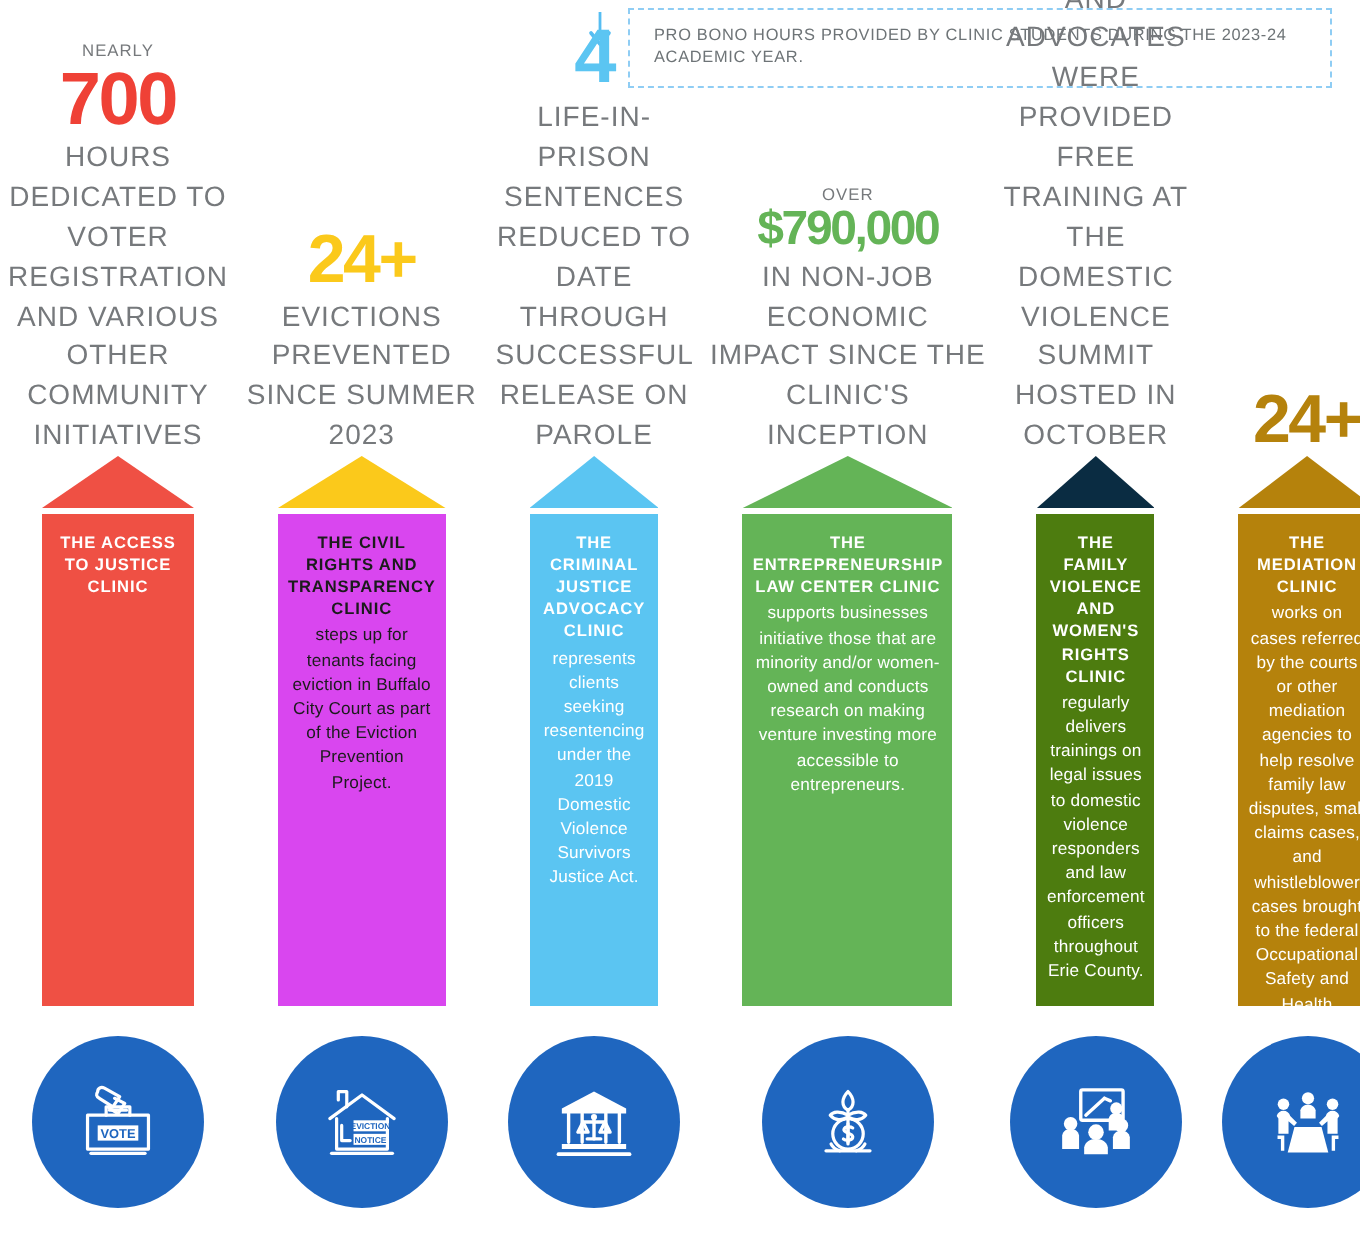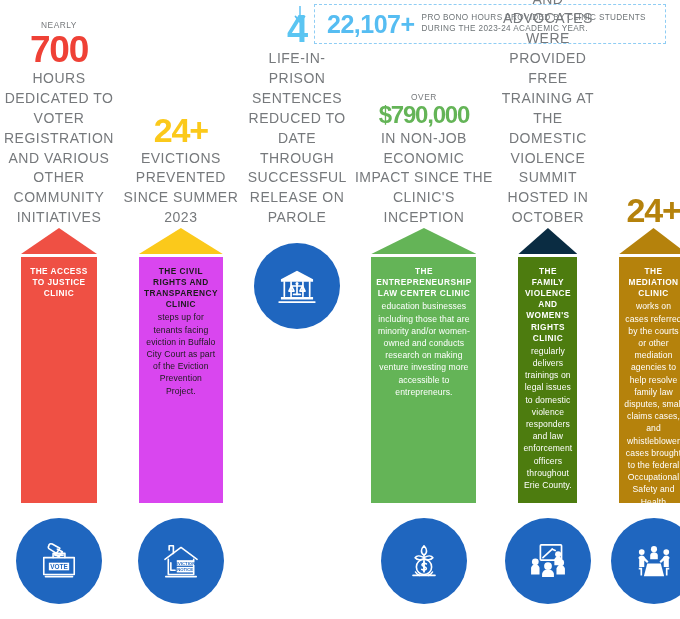--- a/index.html
+++ b/index.html
@@ -102,21 +102,20 @@
 <body>
 
 <div id="page">
 
   <svg class="down-chevron" viewBox="0 0 16 22">
     <path d="M8 1 L8 15" stroke="#56bdf2" stroke-width="1.4" fill="none"></path>
     <path d="M3.5 11.5 L8 17 L12.5 11.5" stroke="#56bdf2" stroke-width="1.8" fill="none" stroke-linecap="round" stroke-linejoin="round"></path>
   </svg>
 
   <div class="top-banner">
-    <div class="top-number">22,107+</div>
     <div class="top-caption">PRO BONO HOURS PROVIDED BY CLINIC STUDENTS DURING THE 2023-24 ACADEMIC YEAR.</div>
   </div>
 
   <div class="columns" id="columns">
       <div class="col">
         <div class="stat">
           <div class="stat-pre">NEARLY</div>
           <div class="stat-num" style="color: rgb(239, 65, 54); font-size: 37px;">700</div>
           <div class="stat-post">HOURS DEDICATED TO VOTER REGISTRATION AND VARIOUS OTHER COMMUNITY INITIATIVES</div>
         </div>
@@ -168,20 +167,28 @@
       <rect x="21" y="33" width="20" height="6.5" fill="#fff"></rect>
       <text x="31" y="30.3" font-family="Liberation Sans, sans-serif" font-size="5" font-weight="700" fill="#1f66bf" text-anchor="middle">EVICTION</text>
       <text x="31" y="38.3" font-family="Liberation Sans, sans-serif" font-size="5" font-weight="700" fill="#1f66bf" text-anchor="middle">NOTICE</text>
     </svg>
         </div>
       </div>
       <div class="col">
         <div class="stat">
           <div class="stat-num" style="color: rgb(91, 197, 242); font-size: 38px;">4</div>
           <div class="stat-post">LIFE-IN-PRISON SENTENCES REDUCED TO DATE THROUGH SUCCESSFUL RELEASE ON PAROLE</div>
+        </div>
+        <div class="banner">
+          <div class="arrow-head" style="background: rgb(91, 197, 242);"></div>
+          <div class="arrow-gap"></div>
+          <div class="arrow-body" style="background: rgb(91, 197, 242);">
+            <div class="clinic-name">THE CRIMINAL JUSTICE ADVOCACY CLINIC</div>
+            <div class="clinic-desc">represents clients seeking resentencing under the 2019 Domestic Violence Survivors Justice Act.</div>
+          </div>
         </div>
         <div class="icon-wrap" style="background: rgb(31, 102, 191);">
     <svg viewBox="0 0 52 52" width="44" height="44">
       <g fill="none" stroke="#fff" stroke-width="2" stroke-linejoin="round" stroke-linecap="round">
         <path d="M7 18 L26 8 L45 18 L45 21 L7 21 Z" fill="#fff" stroke="none"></path>
         <path d="M11 21 L11 38 M19 21 L19 38 M33 21 L33 38 M41 21 L41 38"></path>
         <path d="M7 39 L45 39 L45 42 L7 42 Z" fill="#fff" stroke="none"></path>
         <path d="M5 45 L47 45" stroke-width="2.2"></path>
         <path d="M26 23 L26 36"></path>
         <path d="M19.5 26 L32.5 26"></path>
@@ -197,21 +204,21 @@
         <div class="stat">
           <div class="stat-pre">OVER</div>
           <div class="stat-num" style="color: rgb(100, 180, 87); font-size: 24px;">$790,000</div>
           <div class="stat-post">IN NON-JOB ECONOMIC IMPACT SINCE THE CLINIC'S INCEPTION</div>
         </div>
         <div class="banner">
           <div class="arrow-head" style="background: rgb(100, 180, 87);"></div>
           <div class="arrow-gap"></div>
           <div class="arrow-body" style="background: rgb(100, 180, 87);">
             <div class="clinic-name">THE ENTREPRENEURSHIP LAW CENTER CLINIC</div>
-            <div class="clinic-desc">education businesses including those that are minority and/or women-owned and conducts research on making venture investing more accessible to entrepreneurs.</div>
+            <div class="clinic-desc">supports businesses initiative those that are minority and/or women-owned and conducts research on making venture investing more accessible to entrepreneurs.</div>
           </div>
         </div>
         <div class="icon-wrap" style="background: rgb(31, 102, 191);">
     <svg viewBox="0 0 52 52" width="44" height="44">
       <g fill="none" stroke="#fff" stroke-width="1.9" stroke-linejoin="round" stroke-linecap="round">
         <path d="M26 8 C30 12 30 17 26 19 C22 17 22 12 26 8 Z"></path>
         <path d="M26 19 L26 38"></path>
         <path d="M26 22 C21 19 17 20 15.5 22 C18 25 22.5 25.5 26 23"></path>
         <path d="M26 22 C31 19 35 20 36.5 22 C34 25 29.5 25.5 26 23"></path>
         <circle cx="26" cy="33" r="9"></circle>

